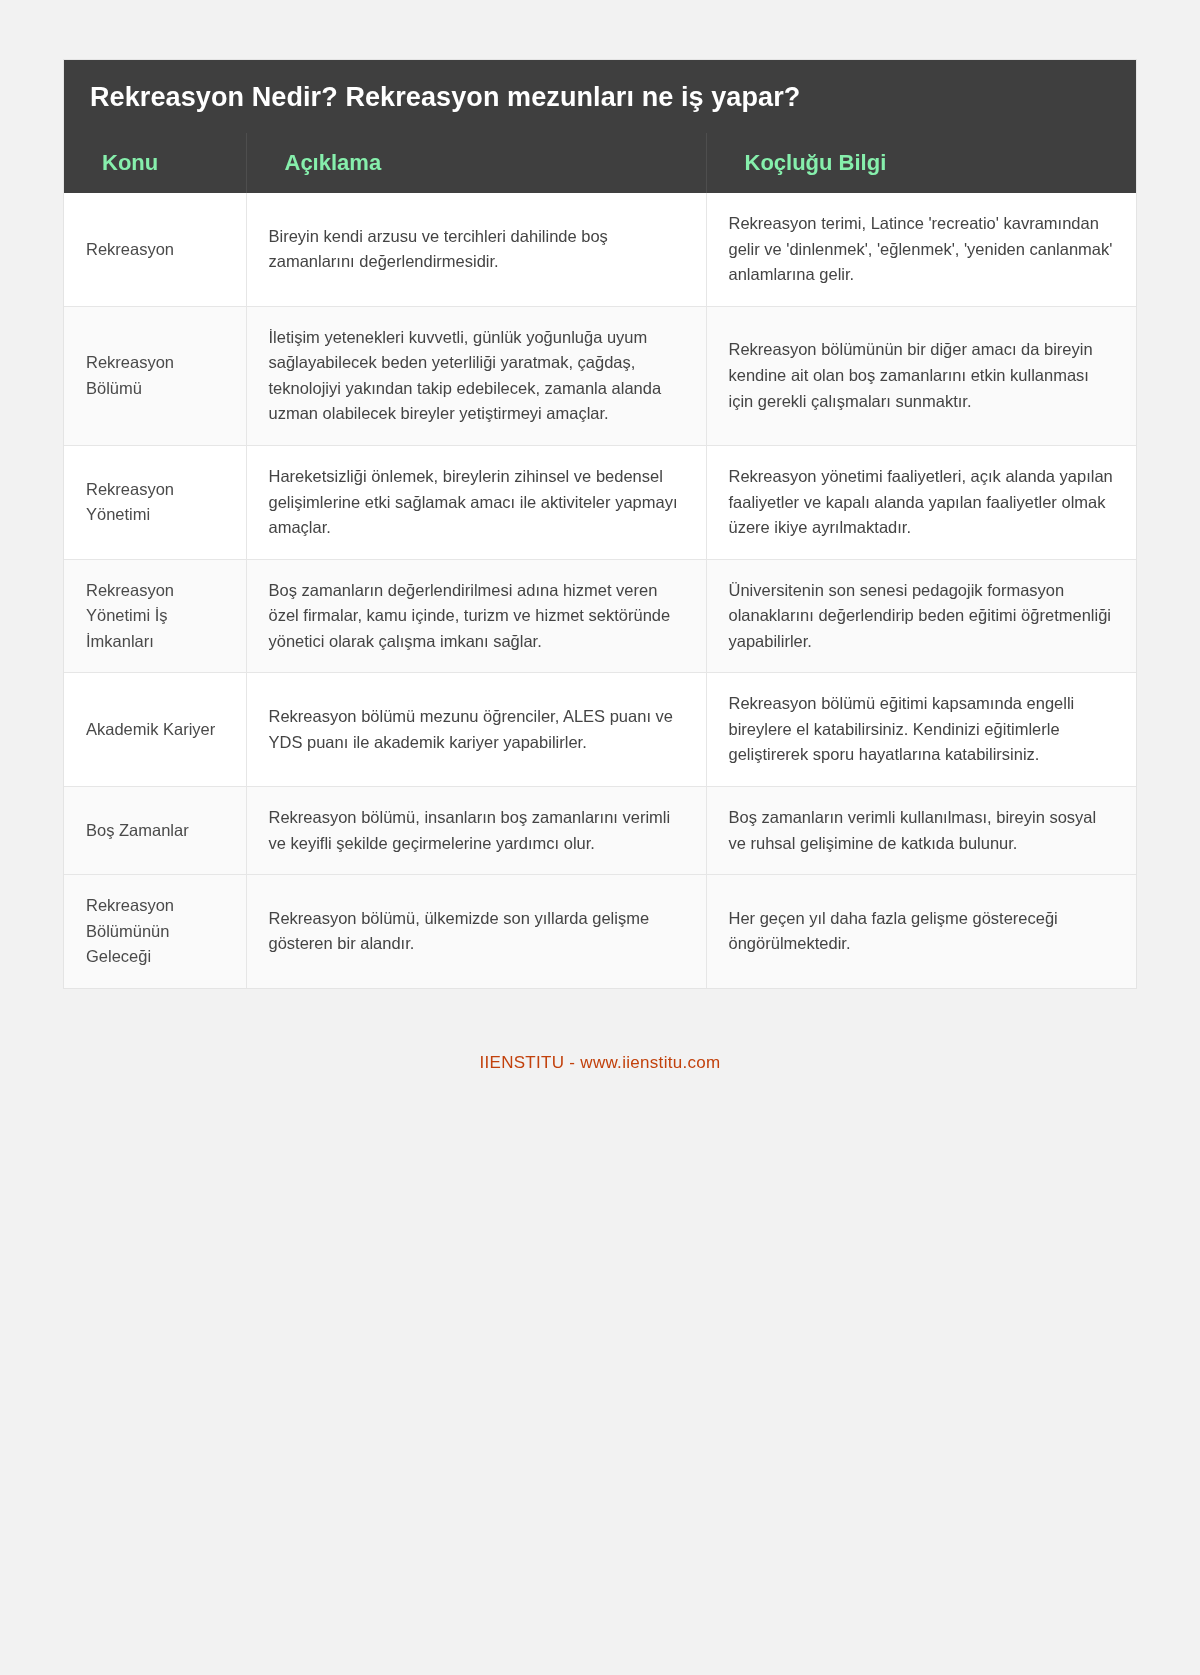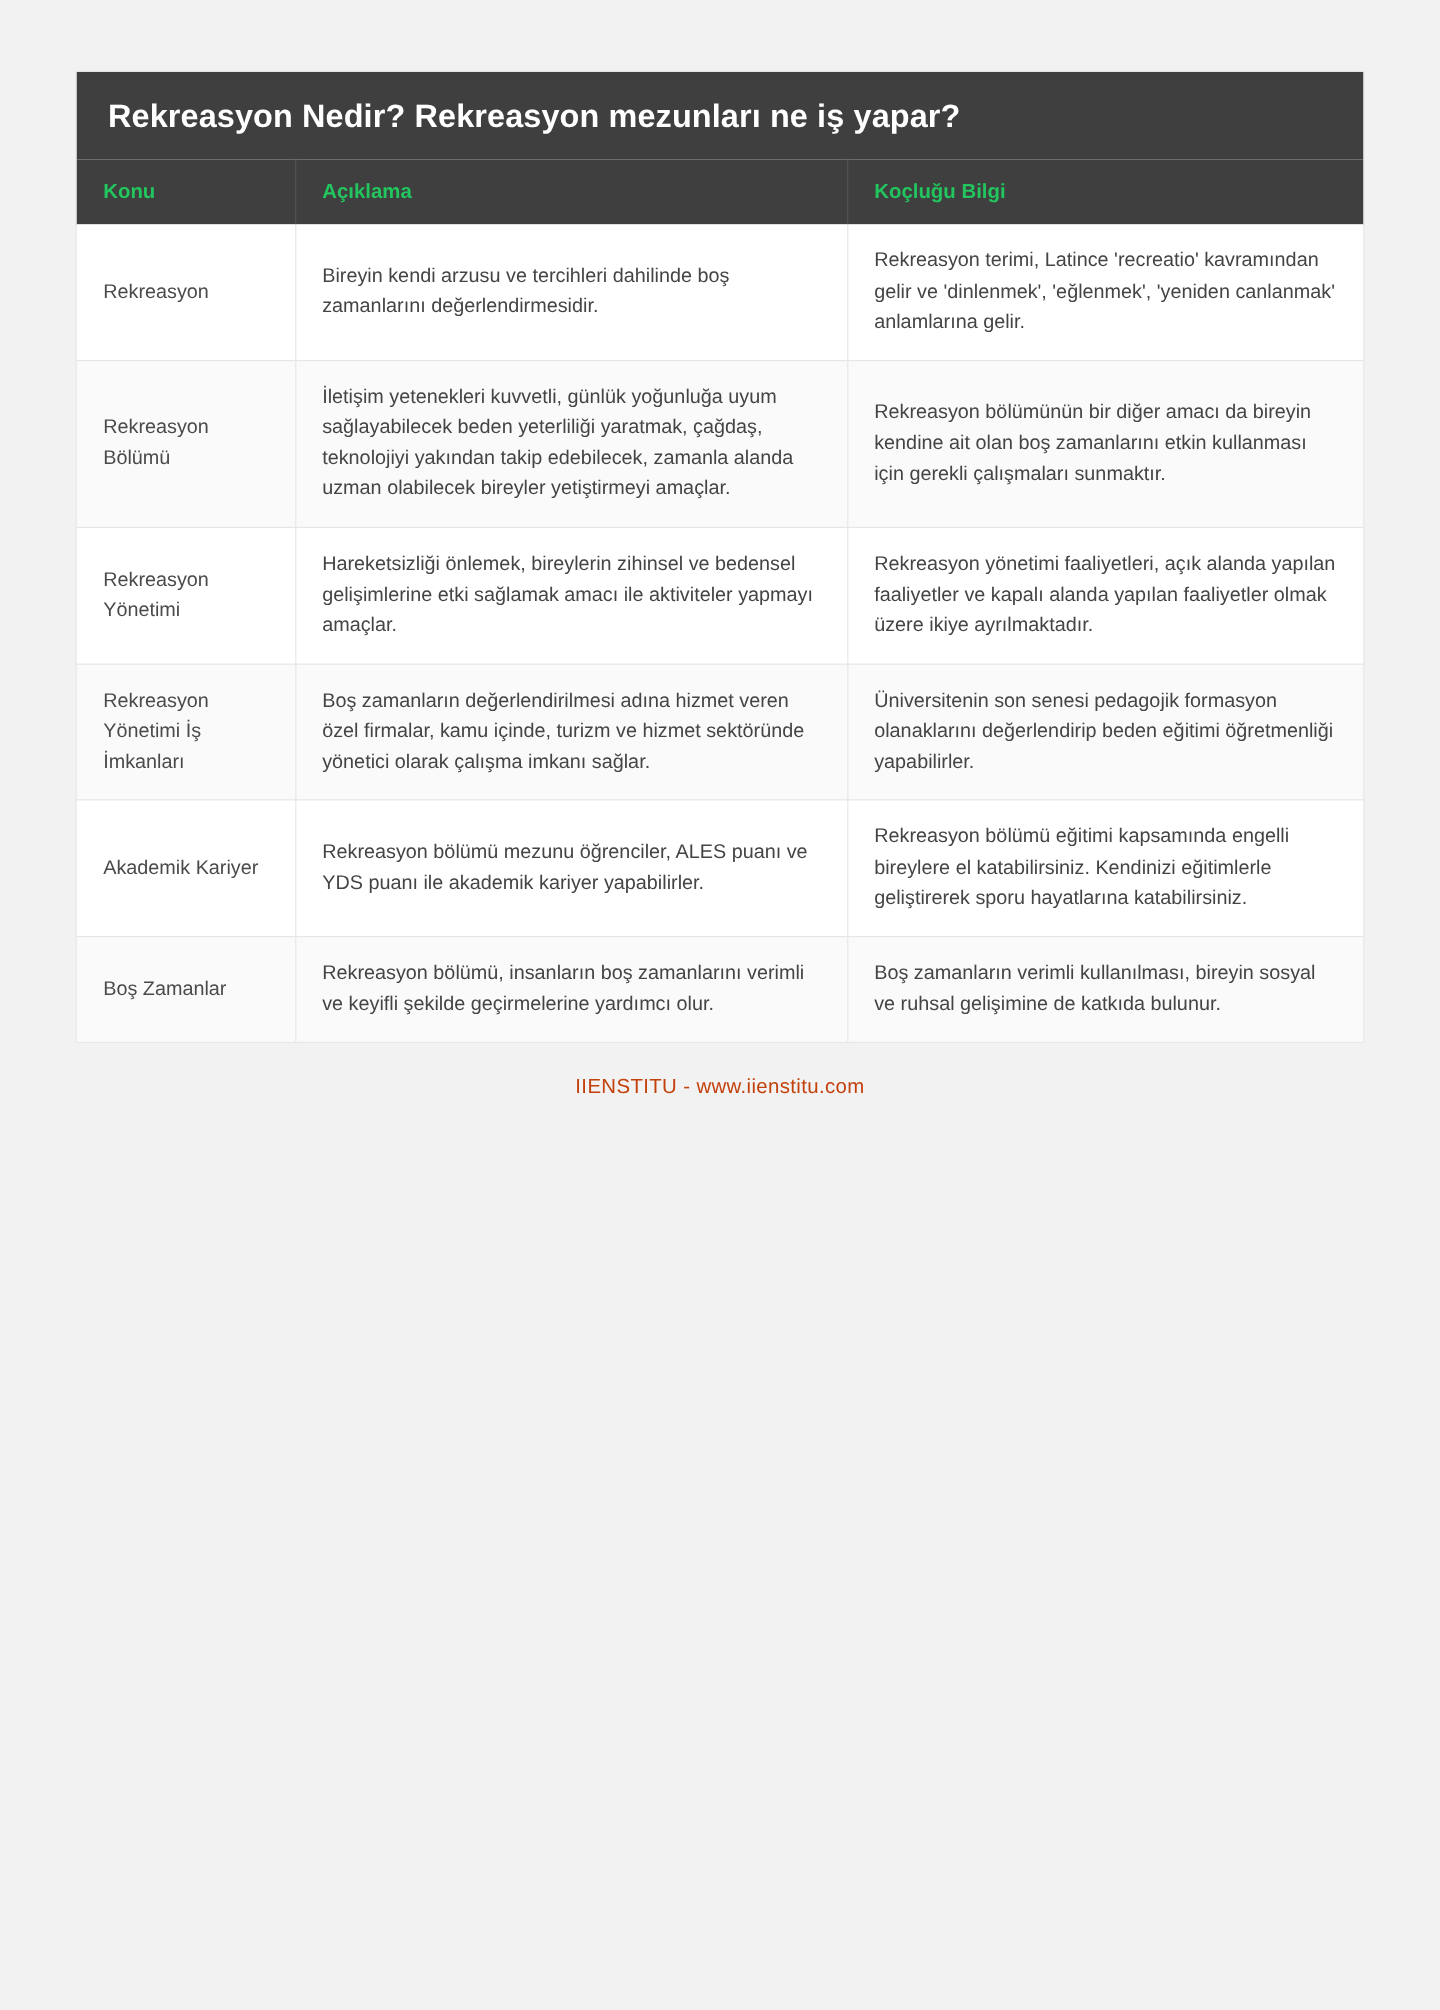--- a/index.html
+++ b/index.html
@@ -10,20 +10,21 @@
     font-family: "Liberation Sans", sans-serif;
   }
   .page {
     width: 1200px;
     height: 1675px;
     background: #f2f2f2;
     position: relative;
     display: flex;
     flex-direction: column;
     align-items: center;
+    gap: 37px;
   }
   .table-wrap {
     width: 1072px;
     margin-top: 60px;
     background: #ffffff;
     box-shadow: 0 0 0 1px #e4e4e4;
   }
   table {
     width: 100%;
     border-collapse: collapse;
@@ -33,25 +34,25 @@
     background: #3f3f3f;
     color: #ffffff;
     font-size: 27px;
     font-weight: bold;
     text-align: left;
     padding: 22px 26px 20px 26px;
     letter-spacing: 0.1px;
   }
   thead th {
     background: #3f3f3f;
-    color: #22c55e;
-    font-size: 17px;
+    color: #86efac;
+    font-size: 22px;
     font-weight: bold;
     text-align: left;
-    padding: 17px 22px 17px 22px;
+    padding: 17px 22px 17px 38px;
     border-right: 1px solid #4e4e4e;
     vertical-align: middle;
   }
   thead th:last-child { border-right: none; }
   col.c1 { width: 182px; }
   col.c2 { width: 460px; }
   col.c3 { width: 430px; }
 
   tbody td {
     font-size: 16.5px;
@@ -122,19 +123,24 @@
         <tr class="odd">
           <td class="col-konu">Akademik Kariyer</td>
           <td>Rekreasyon bölümü mezunu öğrenciler, ALES puanı ve YDS puanı ile akademik kariyer yapabilirler.</td>
           <td>Rekreasyon bölümü eğitimi kapsamında engelli bireylere el katabilirsiniz. Kendinizi eğitimlerle geliştirerek sporu hayatlarına katabilirsiniz.</td>
         </tr>
         <tr class="even">
           <td class="col-konu">Boş Zamanlar</td>
           <td>Rekreasyon bölümü, insanların boş zamanlarını verimli ve keyifli şekilde geçirmelerine yardımcı olur.</td>
           <td>Boş zamanların verimli kullanılması, bireyin sosyal ve ruhsal gelişimine de katkıda bulunur.</td>
         </tr>
+        <tr class="even">
+          <td class="col-konu">Rekreasyon Bölümünün Geleceği</td>
+          <td>Rekreasyon bölümü, ülkemizde son yıllarda gelişme gösteren bir alandır.</td>
+          <td>Her geçen yıl daha fazla gelişme göstereceği öngörülmektedir.</td>
+        </tr>
       </tbody>
     </table>
   </div>
 
   <div class="footer">IIENSTITU - www.iienstitu.com</div>
 
 </div>
 
 </body></html>

